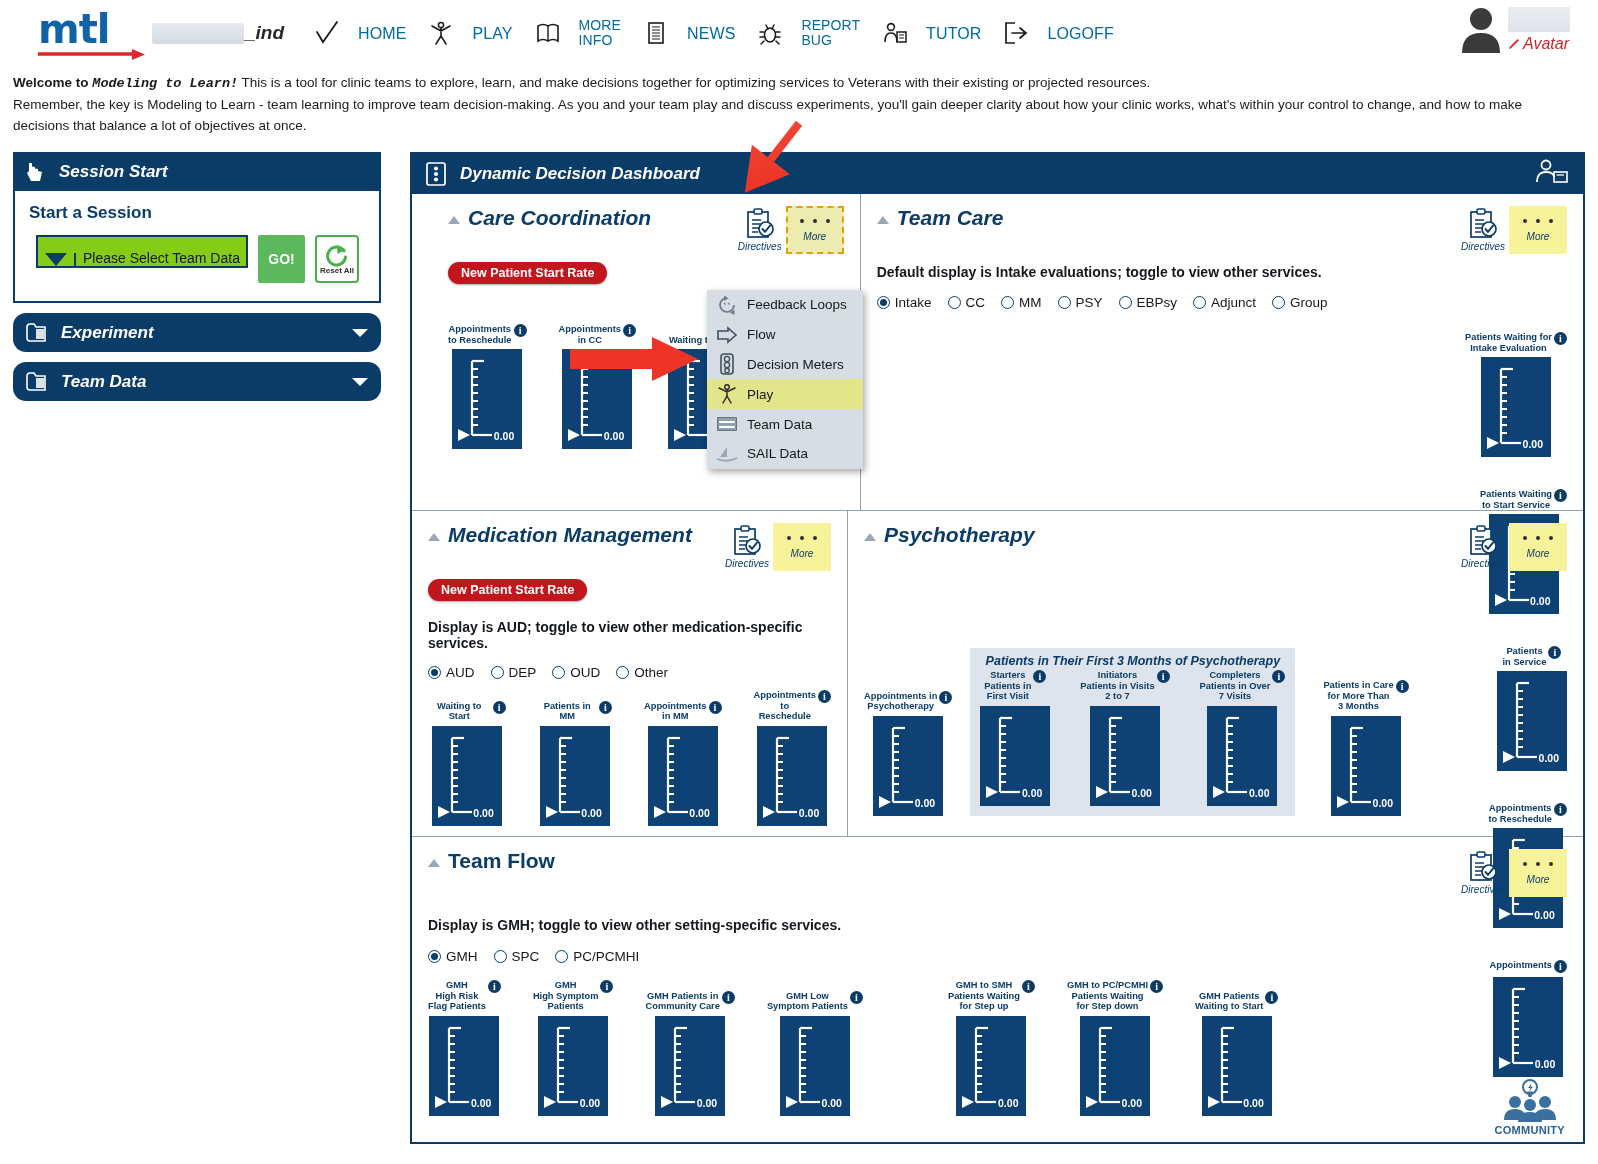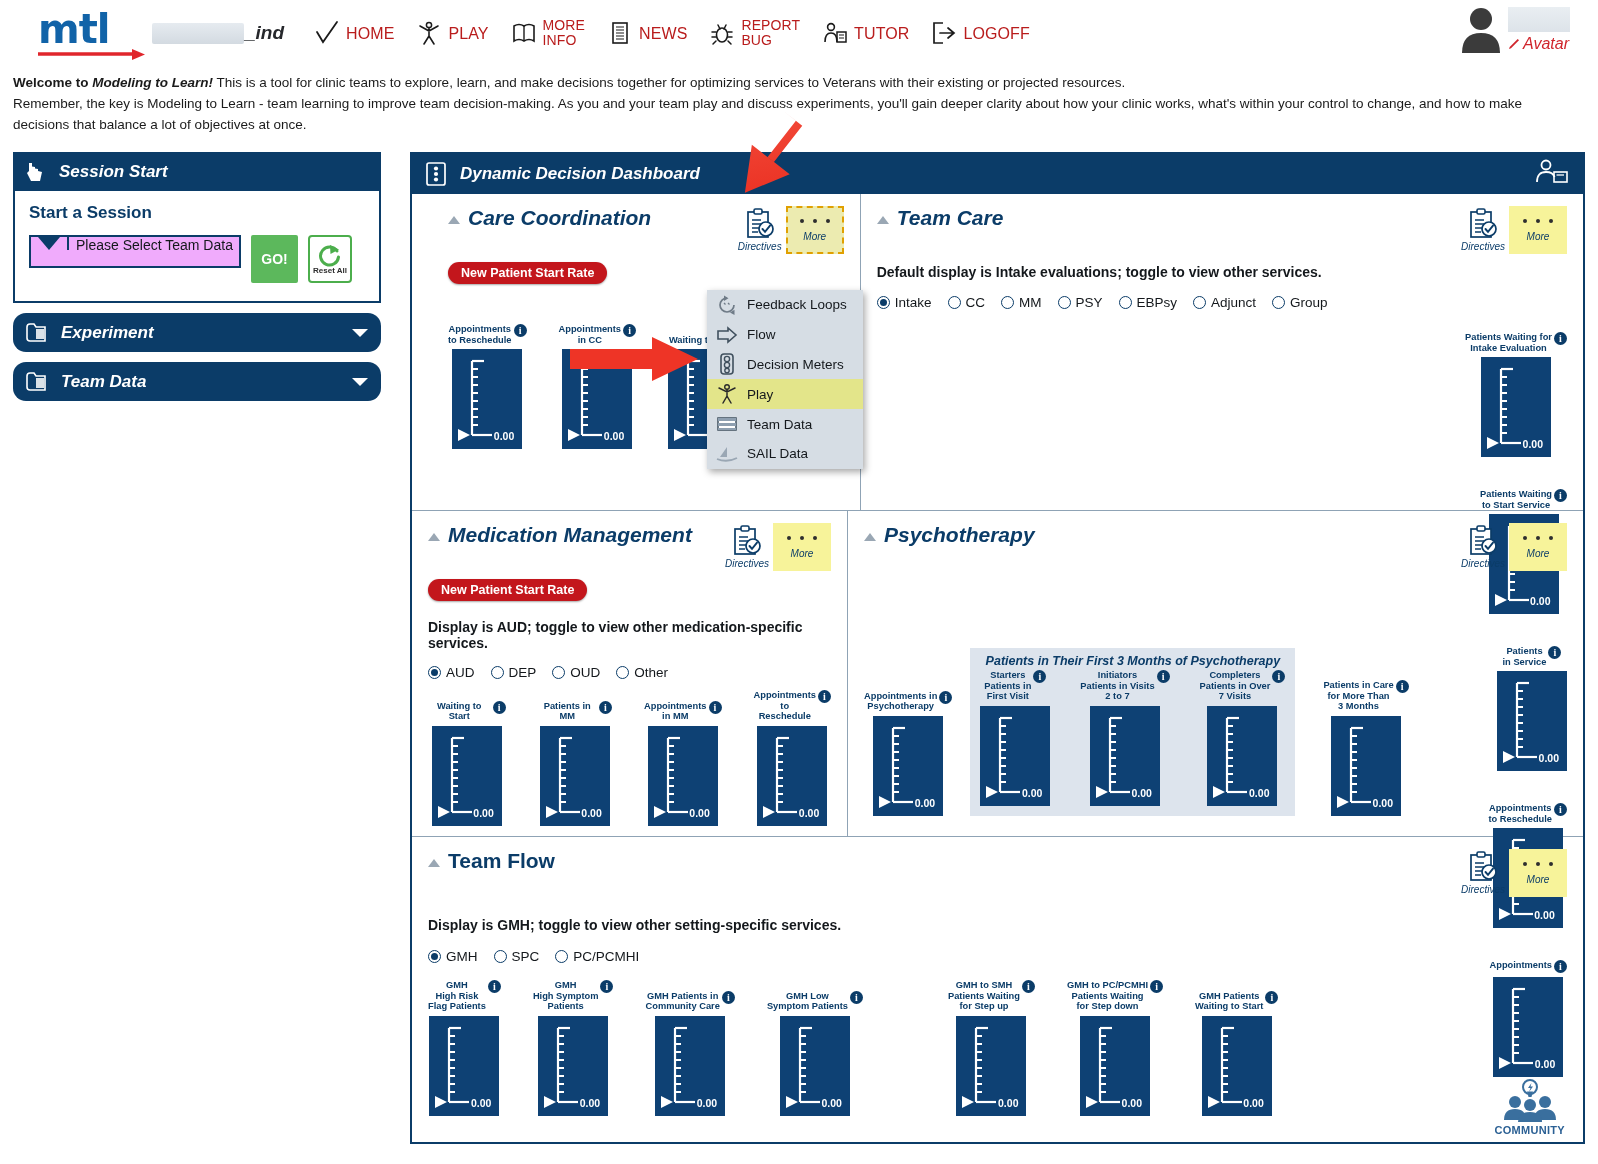--- a/index.html
+++ b/index.html
@@ -30,22 +30,22 @@
     border-radius: 2px; display: inline-block; vertical-align: middle;
   }
   .user-id { margin-left: 16px; display: flex; align-items: center; }
   .user-id .suffix {
     font-style: italic; font-size: 19px; color: #26282c; font-weight: 600;
     margin-left: 1px;
   }
   .navitems { display: flex; align-items: center; margin-left: 30px; gap: 22px; }
   .navitem { display: flex; align-items: center; gap: 6px; cursor: pointer; }
   .navitem .lbl {
-    font-size: 16px; color: #b91c1c; font-weight: 500;
-    line-height: 15px; letter-spacing: .1px;
+    font-size: 16px; color: #0369a1; font-weight: 500;
+    line-height: 15px; letter-spacing: .1px; margin-left: 12px;
   }
   .navitem .lbl.two { font-size: 14px; }
   .nav-ico { width: 26px; height: 26px; flex: 0 0 26px; }
 
   .avatar-block {
     position: absolute; right: 28px; top: 5px;
     display: flex; align-items: flex-end; gap: 4px;
   }
   .avatar-circle { width: 46px; height: 48px; }
   .avatar-right { display: flex; flex-direction: column; align-items: flex-start; }
@@ -55,39 +55,39 @@
   }
   .avatar-edit { display: flex; align-items: center; gap: 3px; margin-top: 3px; }
   .avatar-edit .t { font-size: 16px; color: #d0252c; font-style: italic; }
 
   
   .welcome {
     position: absolute; left: 13px; top: 72px; width: 1540px;
     font-size: 13.5px; line-height: 21px; color: #1b1b1b;
   }
   .welcome b { font-weight: bold; }
-  .welcome i { font-style: italic; font-weight: bold; }
+  .welcome i { font-style: italic; font-weight: bold; font-family: Liberation Mono, monospace; }
 
   
   .sidebar { position: absolute; left: 13px; top: 152px; width: 368px; }
   .panel-head {
     background: #0b3c68; color: #fff; height: 39px;
     display: flex; align-items: center; padding: 16px 12px; gap: 12px;
   }
   .panel-head .ttl { font-style: italic; font-weight: bold; font-size: 17px; }
   .panel-head .caret { margin-left: auto; }
   .session-body {
     border: 2px solid #0b3c68; border-top: none; background: #fff;
     padding: 12px 14px 18px 14px;
   }
   .session-title { font-size: 17px; font-weight: bold; color: #0b3c68; margin-bottom: 12px; }
   .session-row { display: flex; align-items: stretch; gap: 10px; }
   .select-box {
-    display: flex; align-items: flex-start; border: 2px solid #0b3c68;
-    height: 33px; width: 212px; background: #f0abfc;
+    display: flex; align-items: flex-end; border: 2px solid #0b3c68;
+    height: 33px; width: 212px; background: #84cc16; margin-left: 7px;
   }
   .select-arrow {
     width: 38px; border-right: 2px solid #0b3c68;
     display: flex; align-items: center; justify-content: center;
   }
   .select-val {
     flex: 1; display: flex; align-items: center; padding-left: 7px;
     font-size: 14px; color: #14181c;
   }
   .go-btn {

